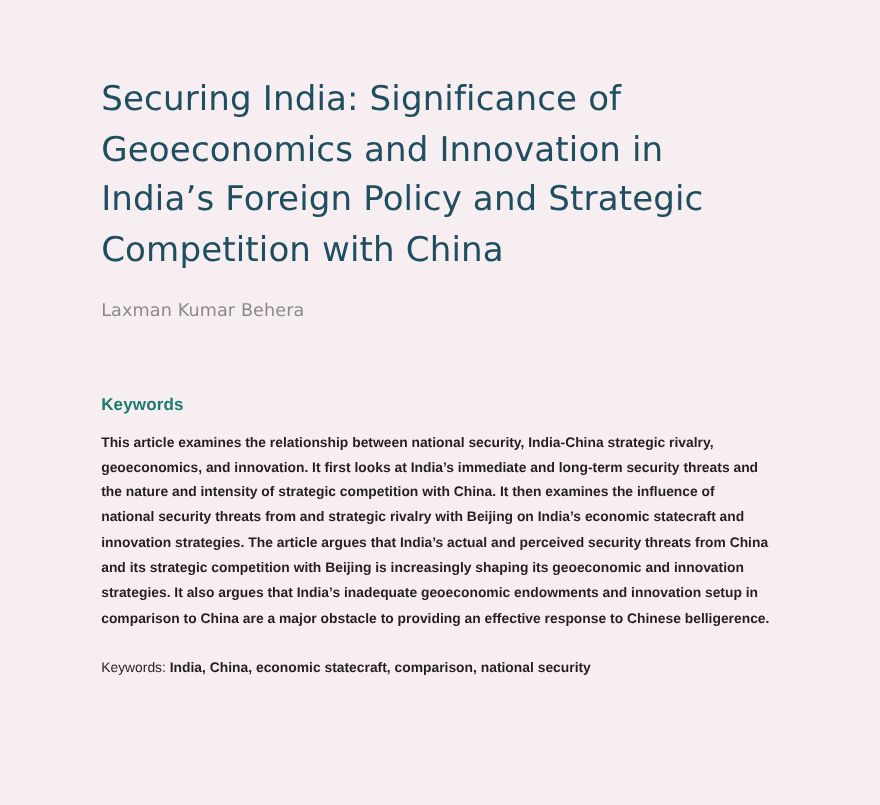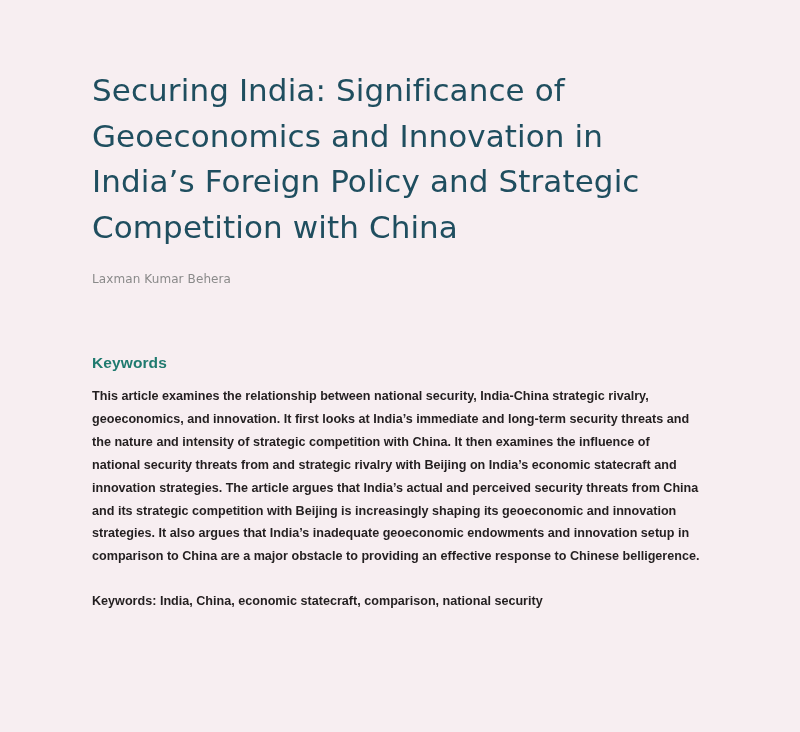--- a/index.html
+++ b/index.html
@@ -32,21 +32,21 @@
     font-size: 31px;
     font-weight: 400;
     line-height: 1.47;
     letter-spacing: 0.1px;
     margin: 0;
     white-space: pre-line;
   }
   .author {
     color: #8a8a8a;
     font-family: "DejaVu Sans", sans-serif;
-    font-size: 12px;
+    font-size: 16px;
     font-weight: 400;
     line-height: 1.4;
     margin-top: 21px;
     letter-spacing: 0.1px;
   }
   .abstract-heading {
     color: #1f7a6f;
     font-family: "Liberation Sans", sans-serif;
     font-size: 15.5px;
     font-weight: bold;
@@ -63,21 +63,21 @@
     width: 608px;
   }
   .keywords {
     color: #231f20;
     font-size: 12.6px;
     font-weight: 600;
     line-height: 1.8;
     margin-top: 22px;
   }
   .keywords-label {
-    font-weight: bold;
+    font-weight: normal;
   }
 </style>
 </head>
 <body>
 
 <div class="page">
   <div class="content">
 
     <h1 class="title">Securing India: Significance of Geoeconomics and Innovation in India’s Foreign Policy and Strategic Competition with China</h1>
 

